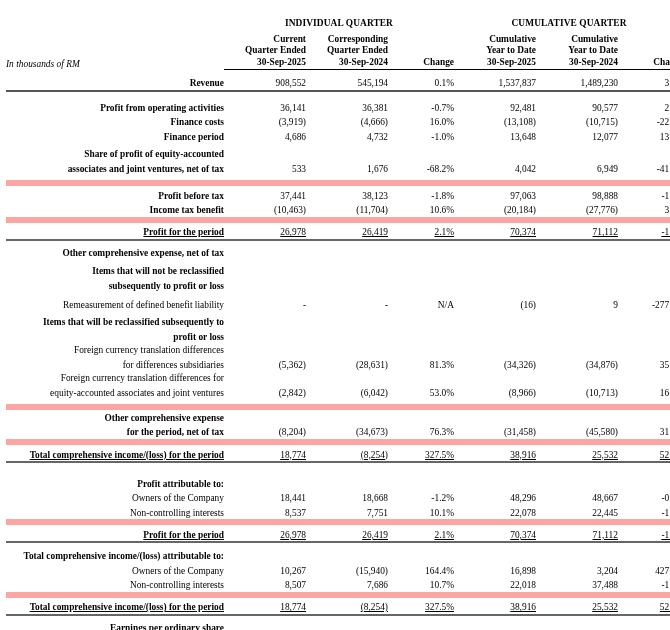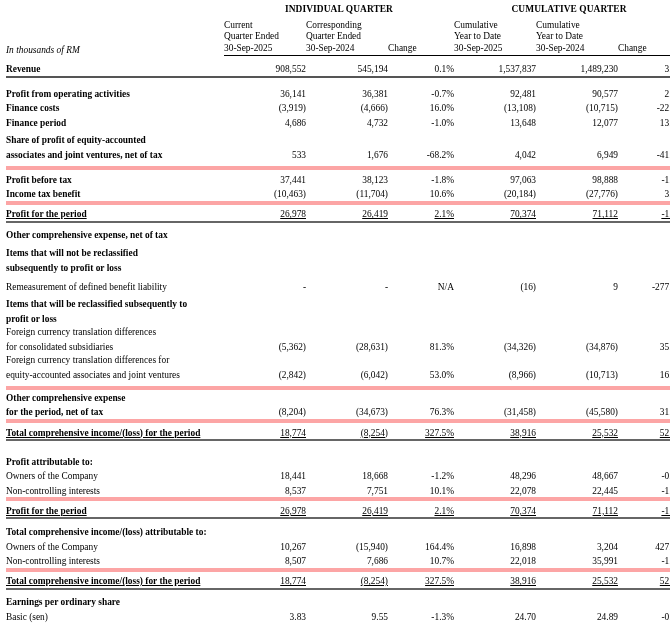--- a/index.html
+++ b/index.html
@@ -13,67 +13,67 @@
     font-family: "Liberation Serif", "DejaVu Serif", serif;
     color: #000000;
     font-size: 9.4px;
     overflow: hidden;
   }
   .sheet {
     width: 670px;
     height: 630px;
     position: relative;
     box-sizing: border-box;
-    padding: 2px 6px;
+    padding: 16px 6px;
   }
   table.fin {
     width: 658px;
     border-collapse: collapse;
     table-layout: fixed;
   }
   table.fin td {
     padding: 0;
     vertical-align: bottom;
     font-size: 9.4px;
     line-height: 11.6px;
   }
   
   col.c-label { width: 218px; }
   col.c-num   { width: 82px; }
   col.c-chg   { width: 66px; }
 
-  td.label { text-align: left; padding-left: 2px; padding-right: 4px; }
+  td.label { text-align: right; padding-left: 2px; padding-right: 4px; }
   td.num   { text-align: right; padding-right: 6px; white-space: nowrap; }
 
   
   .b    { font-weight: bold; }
   .ind1 { padding-left: 10px; }
   .ind2 { padding-left: 17px; margin-left: 44px; }
 
   
   tr.r td { height: 13.2px; }
   tr.rtall td { height: 14.6px; }
   tr.gap td { height: 8px; line-height: 8px; font-size: 1px; }
   tr.gap-sm td { height: 4.5px; line-height: 4.5px; font-size: 1px; }
 
   
-  tr.rule-top-full > td { border-top: 4px solid #fca5a5; padding-top: 1.5px; }
+  tr.rule-top-full > td { border-top: 6px solid #fca5a5; padding-top: 1.5px; }
   tr.rule-bot-thick > td { border-bottom: 2.6px solid #555; }
   tr.rule-bot-med > td { border-bottom: 2px solid #666; text-decoration: underline; }
 
   
   .grp {
     text-align: center;
     font-weight: bold;
     font-size: 9.6px;
     letter-spacing: 0.1px;
   }
   .hdr-cell {
-    text-align: left;
-    font-weight: normal;
+    text-align: right;
+    font-weight: bold;
     font-size: 9.3px;
     line-height: 11.4px;
     vertical-align: bottom;
     padding: 0 3px;
   }
   .hdr-cell .ul {
     display: block;
     border-bottom: 1px solid #000;
     padding-bottom: 1px;
   }
@@ -290,21 +290,21 @@
       <tr class="rtall">
         <td class="label b ind1">profit or loss</td>
         <td colspan="6"></td>
       </tr>
 
       <tr class="r">
         <td class="label">Foreign currency translation differences</td>
         <td colspan="6"></td>
       </tr>
       <tr class="rtall">
-        <td class="label ind1">for consolidated subsidiaries</td>
+        <td class="label ind1">for differences subsidiaries</td>
         <td class="num">(5,362)</td>
         <td class="num">(28,631)</td>
         <td class="num">81.3%</td>
         <td class="num">(34,326)</td>
         <td class="num">(34,876)</td>
         <td class="num">35.6%</td>
       </tr>
 
       <tr class="r">
         <td class="label">Foreign currency translation differences for</td>
@@ -401,21 +401,21 @@
         <td class="num">16,898</td>
         <td class="num">3,204</td>
         <td class="num">427.4%</td>
       </tr>
       <tr class="rtall">
         <td class="label ind2">Non-controlling interests</td>
         <td class="num">8,507</td>
         <td class="num">7,686</td>
         <td class="num">10.7%</td>
         <td class="num">22,018</td>
-        <td class="num">35,991</td>
+        <td class="num">37,488</td>
         <td class="num">-1.4%</td>
       </tr>
 
       <tr class="rtall rule-top-full rule-bot-med">
         <td class="label b">Total comprehensive income/(loss) for the period</td>
         <td class="num">18,774</td>
         <td class="num">(8,254)</td>
         <td class="num">327.5%</td>
         <td class="num">38,916</td>
         <td class="num">25,532</td>

